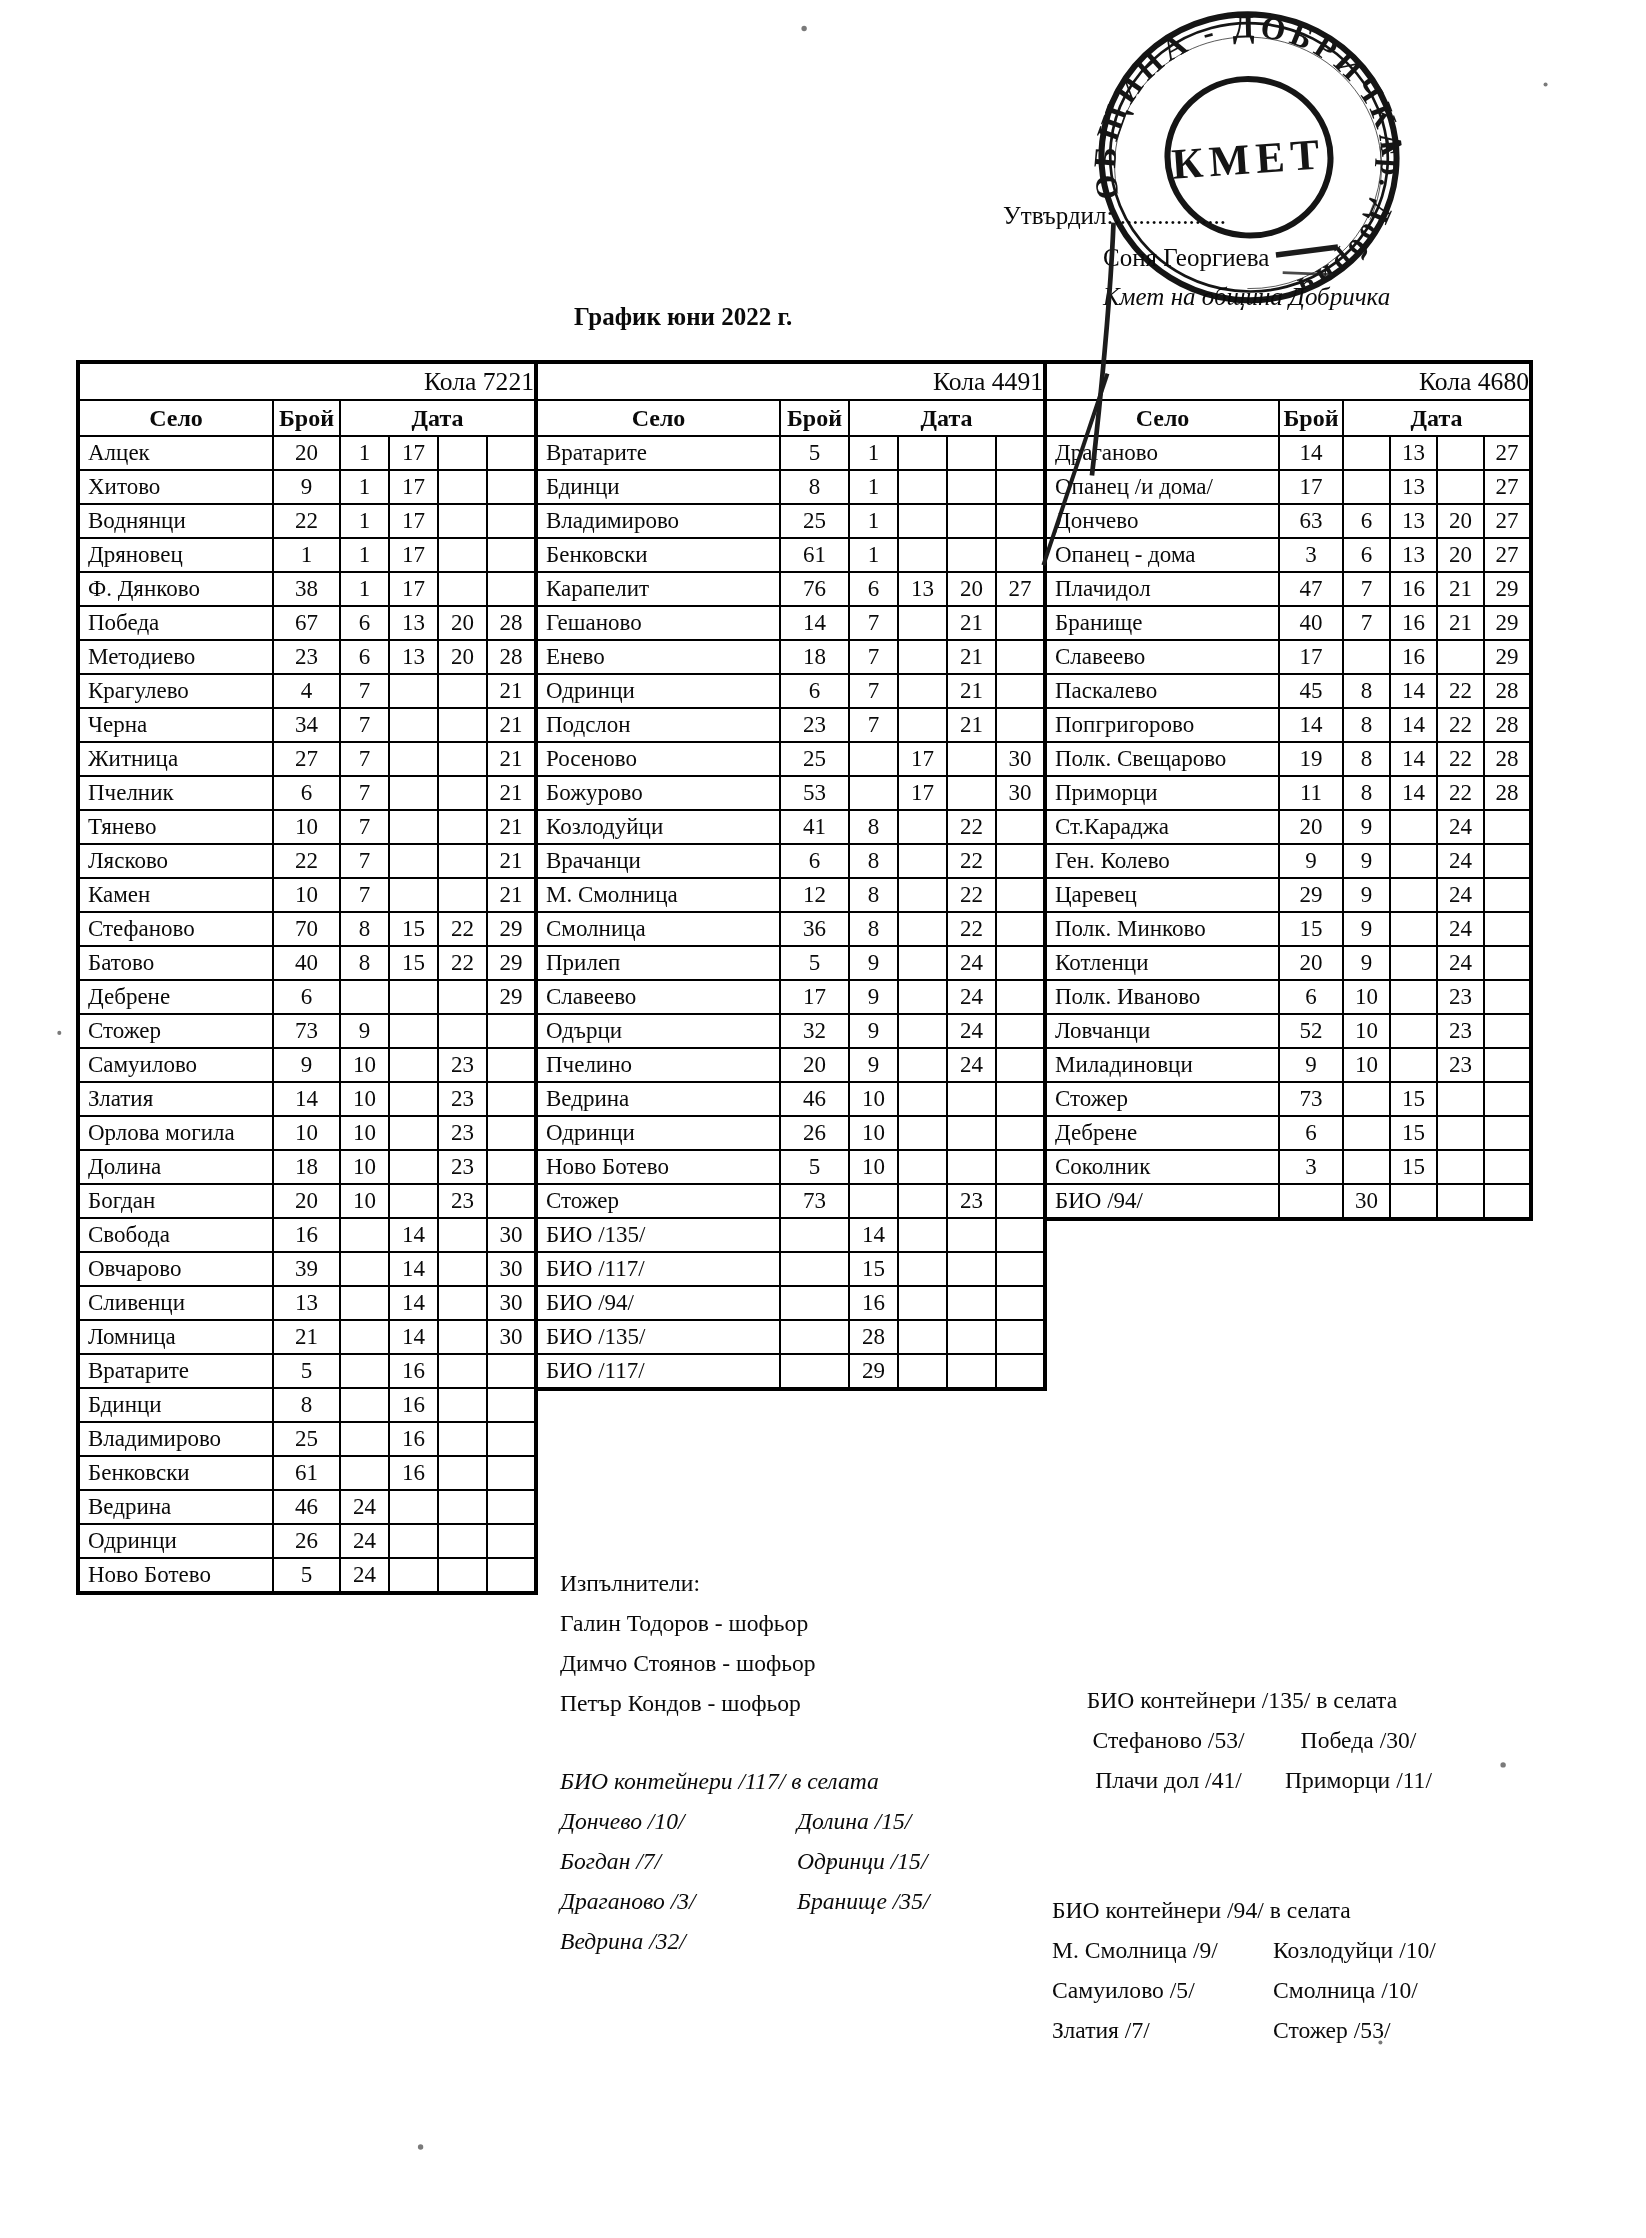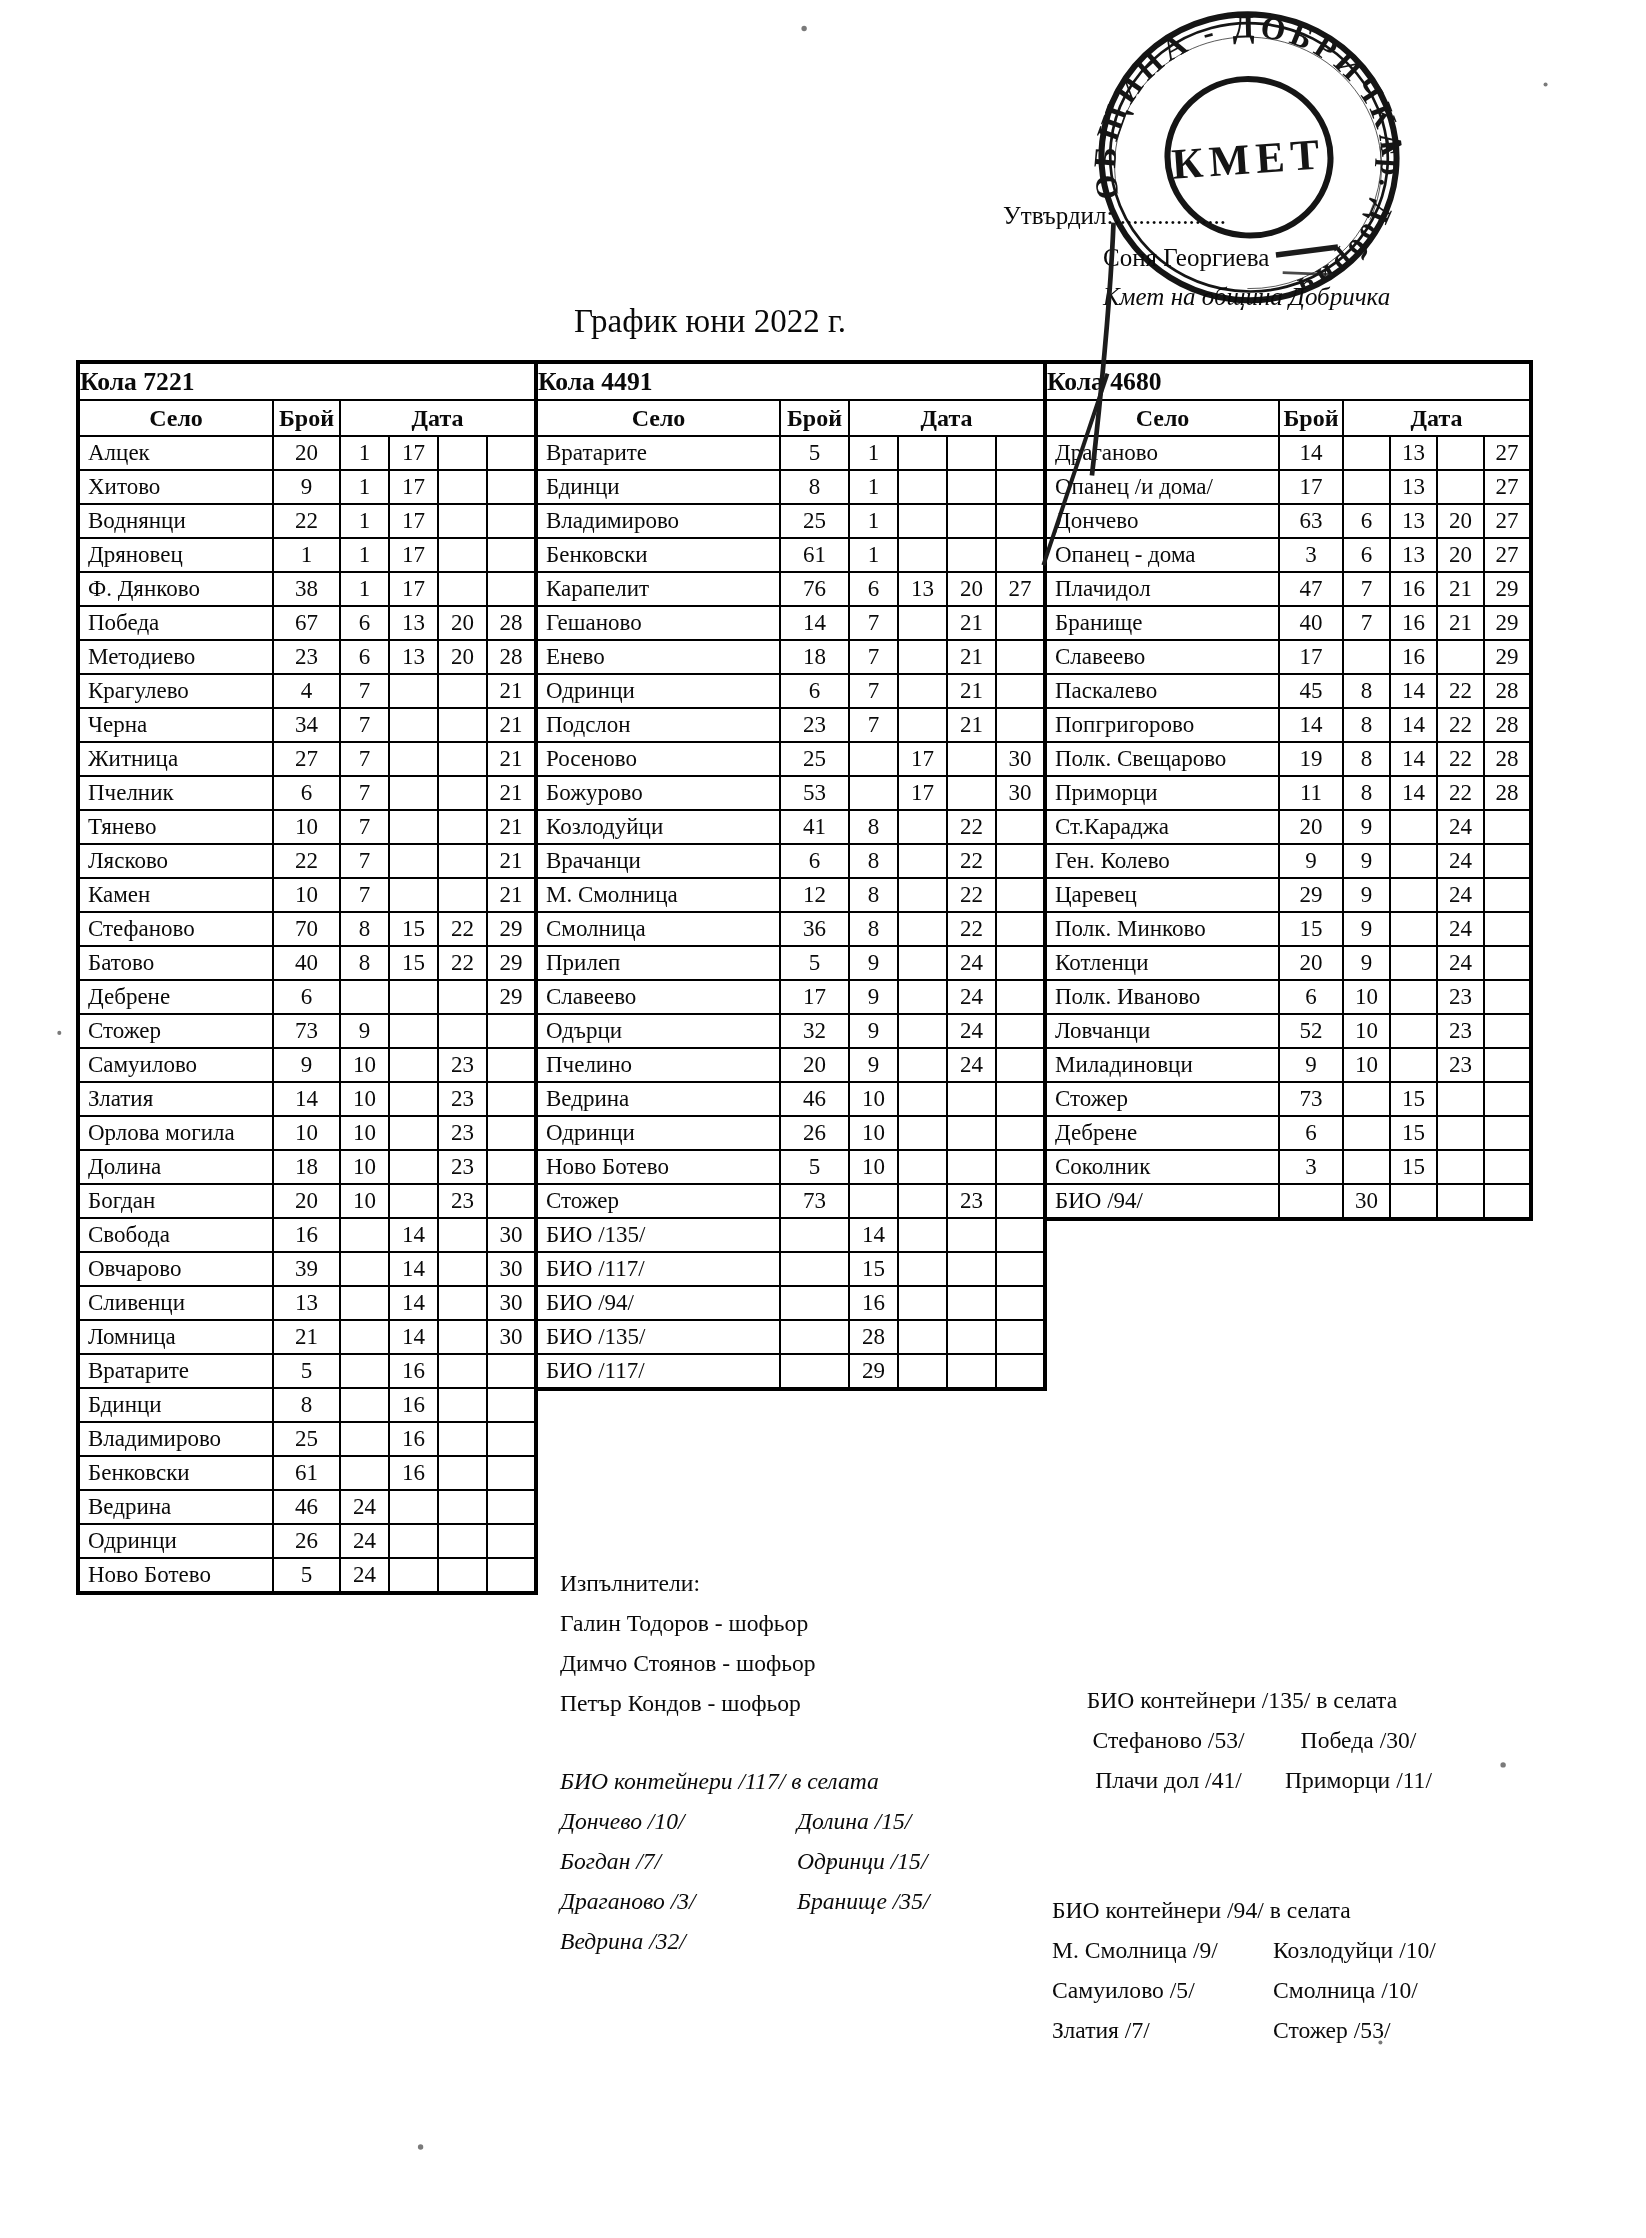--- a/index.html
+++ b/index.html
@@ -3,31 +3,31 @@
 <meta charset="utf-8">
 <style>
   html,body{margin:0;padding:0;background:#ffffff;}
   .page{position:relative;width:1646px;height:2239px;background:#fff;overflow:hidden;
         font-family:"Liberation Serif",serif;color:#0a0a0a;}
 
   
   .approval-label{position:absolute;left:1003px;top:202px;font-size:25px;}
   .approval-signer{position:absolute;left:1103px;top:244px;font-size:25px;}
   .approval-title{position:absolute;left:1103px;top:283px;font-size:25px;font-style:italic;}
-  .page-title{position:absolute;left:574px;top:303px;font-size:33px;font-weight:normal;}
+  .page-title{position:absolute;left:574px;top:303px;font-size:25px;font-weight:bold;}
 
   
   .stamp{position:absolute;left:1087px;top:5.4px;}
 
   
   .tables{position:absolute;left:76px;top:360px;display:flex;align-items:flex-start;}
   table.grid{border-collapse:collapse;table-layout:fixed;border:4px solid #000;background:#fff;}
   table.t1,table.t2{margin-left:-4px;}
   .grid th,.grid td{border:2px solid #000;overflow:hidden;white-space:nowrap;padding:0;}
-  .grid .hrow1 th{height:35px;font-size:25.6px;font-weight:bold;text-align:left;}
+  .grid .hrow1 th{height:35px;font-size:25.6px;font-weight:normal;text-align:right;}
   .grid .hrow2 th{height:34px;font-size:24px;font-weight:bold;text-align:center;}
   .grid td{height:32px;font-size:23px;}
   .grid td.c-v{padding-left:8px;text-align:left;}
   .grid td.c-n,.grid td.c-d{text-align:center;}
 
   
   .note{position:absolute;font-size:23.6px;line-height:40px;}
   .note .note-title{line-height:40px;}
   .note .cols{display:flex;}
   .executors{left:560px;top:1563px;line-height:40px;}

